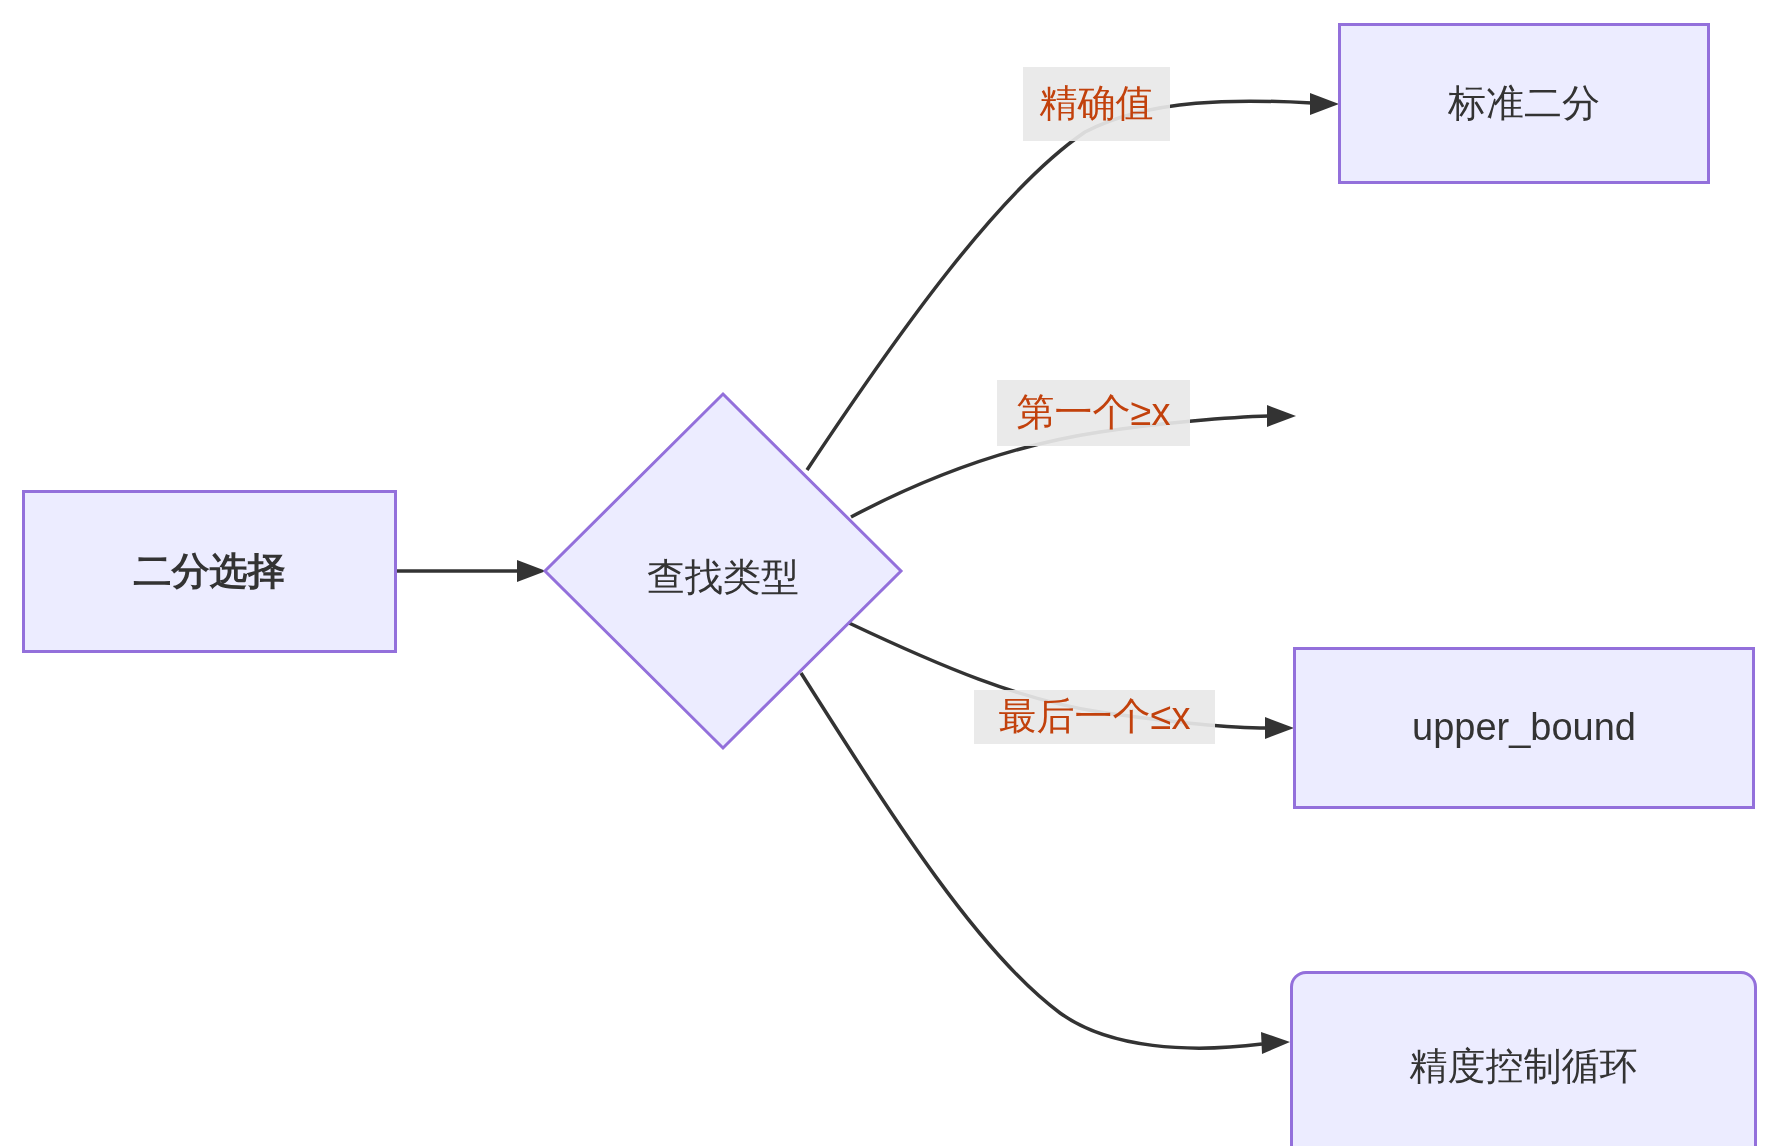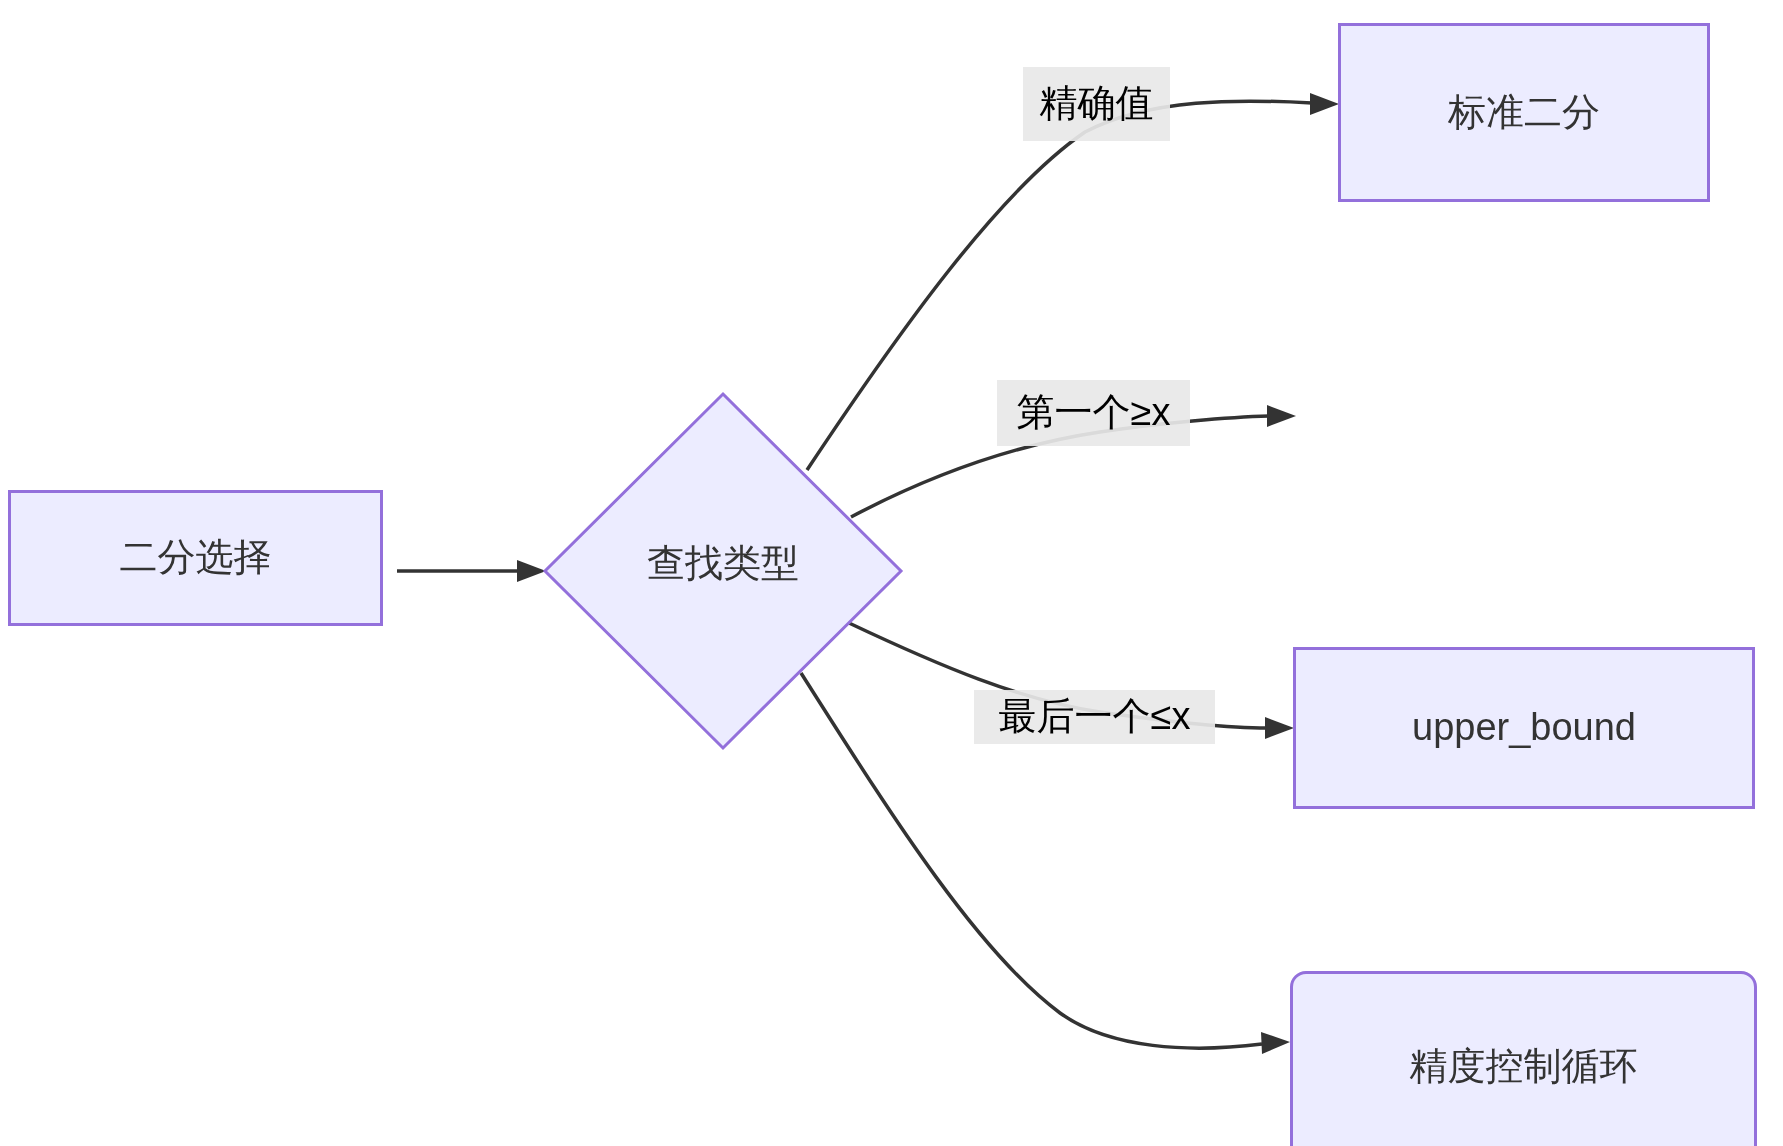--- a/index.html
+++ b/index.html
@@ -18,28 +18,28 @@
     position:absolute;
     background:#ECECFF;
     border:3px solid #9370DB;
     box-sizing:border-box;
     display:flex;align-items:center;justify-content:center;
     color:#333333;font-size:38px;line-height:1.2;
     text-align:center;
   }
   .diamond-label{
     position:absolute;
-    display:flex;align-items:flex-start;justify-content:center;
+    display:flex;align-items:flex-end;justify-content:center;
     color:#333333;font-size:38px;line-height:1.2;text-align:center;
   }
   .edge-label{
     position:absolute;
     display:flex;align-items:center;justify-content:center;
     background:rgba(232,232,232,0.92);
-    color:#000000;font-size:38px;line-height:1.2;text-align:center;
+    color:#c2410c;font-size:38px;line-height:1.2;text-align:center;
     white-space:nowrap;
   }
 </style>
 </head>
 <body>
 
 <div class="canvas">
 
   <svg class="edge-layer" viewBox="0 0 1783 1146" xmlns="http://www.w3.org/2000/svg">
 
@@ -58,29 +58,29 @@
     <path class="edge-path" d="M 801 673 C 885 805, 975 950, 1060 1013 C 1110 1049, 1190 1053, 1262 1044"></path>
     <polygon class="arrowhead" points="1261,1032 1290,1042 1262,1054"></polygon>
 
     <polygon class="diamond-shape" points="723,394 901,571 723,748 545,571"></polygon>
   </svg>
 
   <div class="edge-label" style="left:1023px;top:67px;width:147px;height:74px;">精确值</div>
   <div class="edge-label" style="left:997px;top:380px;width:193px;height:66px;">第一个≥x</div>
   <div class="edge-label" style="left:974px;top:690px;width:241px;height:54px;">最后一个≤x</div>
 
-  <div class="node" style="left:8px;top:490px;width:375px;height:136px;">
+  <div class="node" style="left:22px;top:490px;width:375px;height:163px;font-weight:bold;">
     <span>二分选择</span>
   </div>
 
   <div class="diamond-label" style="left:598px;top:541px;width:250px;height:60px;">
     <span>查找类型</span>
   </div>
 
-  <div class="node" style="left:1338px;top:23px;width:372px;height:179px;">
+  <div class="node" style="left:1338px;top:23px;width:372px;height:161px;">
     <span>标准二分</span>
   </div>
 
 
   <div class="node" style="left:1293px;top:647px;width:462px;height:162px;">
     <span>upper_bound</span>
   </div>
 
   <div class="node" style="left:1290px;top:971px;width:467px;height:191px;border-radius:16px;">
     <span>精度控制循环</span>

